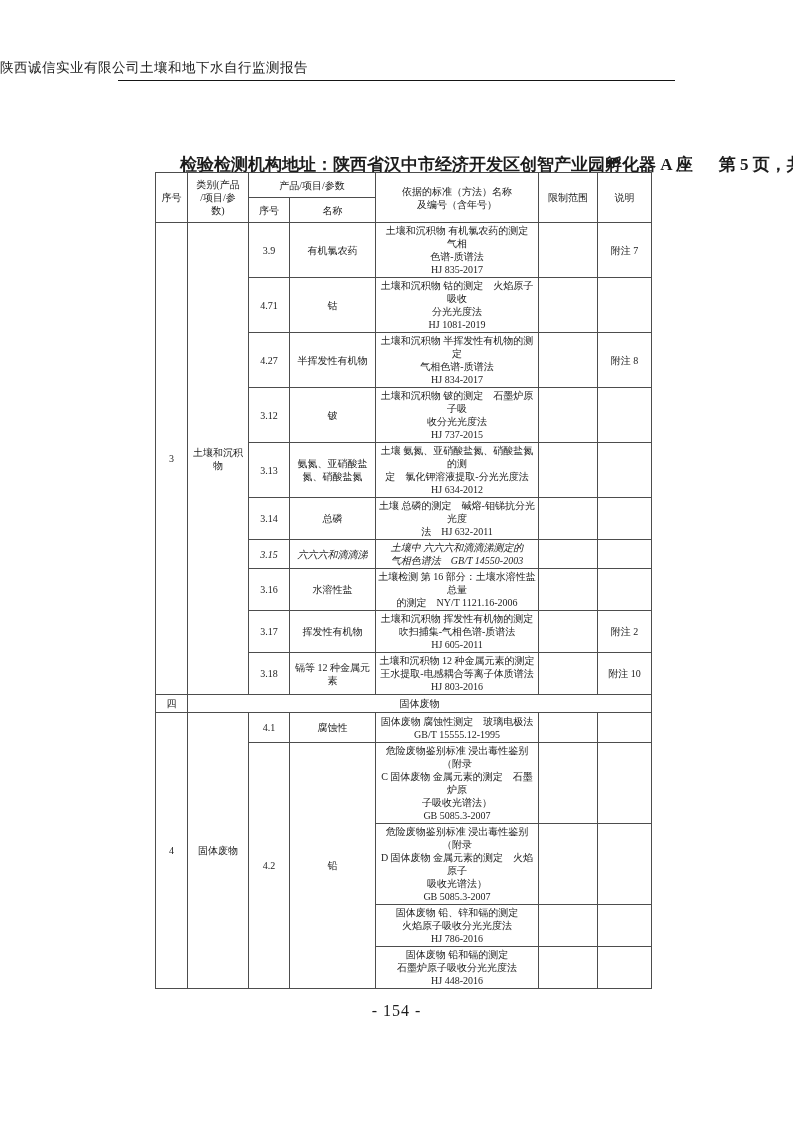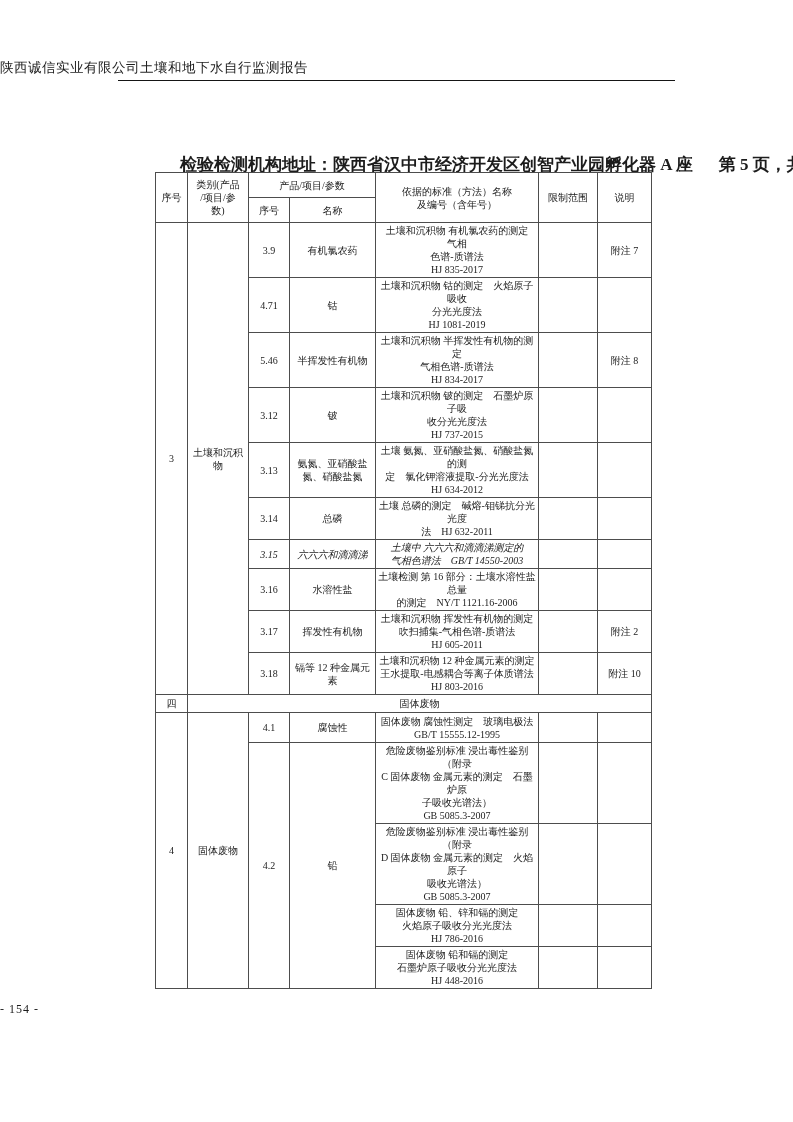--- a/index.html
+++ b/index.html
@@ -34,21 +34,21 @@
   .pre{white-space:pre-line;}
   col.c-seq{width:32px;}
   col.c-cat{width:61px;}
   col.c-no{width:41px;}
   col.c-name{width:86px;}
   col.c-std{width:163px;}
   col.c-limit{width:59px;}
   col.c-note{width:54px;}
   .footer-pageno{
     position:absolute;top:1002px;left:0;width:100%;
-    text-align:left;font-size:12px;letter-spacing:1px;
+    text-align:center;font-size:16px;letter-spacing:1px;
   }
 </style>
 </head>
 <body>
 
 <div class="doc-title">陕西诚信实业有限公司土壤和地下水自行监测报告</div>
 <div class="title-rule"></div>
 
 <div class="address-row">
   <span>检验检测机构地址：陕西省汉中市经济开发区创智产业园孵化器 A 座</span><span class="page-indicator">第 5 页，共 7 页</span>
@@ -96,21 +96,21 @@
     <tr style="height:36px;">
       <td>4.71</td>
       <td>钴</td>
       <td class="pre">土壤和沉积物 钴的测定　火焰原子吸收
 分光光度法
 HJ 1081-2019</td>
       <td></td>
       <td></td>
     </tr>
     <tr style="height:36px;">
-      <td>5.46</td>
+      <td>4.27</td>
       <td>半挥发性有机物</td>
       <td class="pre">土壤和沉积物 半挥发性有机物的测定
 气相色谱-质谱法
 HJ 834-2017</td>
       <td></td>
       <td>附注 8</td>
     </tr>
     <tr style="height:36px;">
       <td>3.12</td>
       <td>铍</td>

